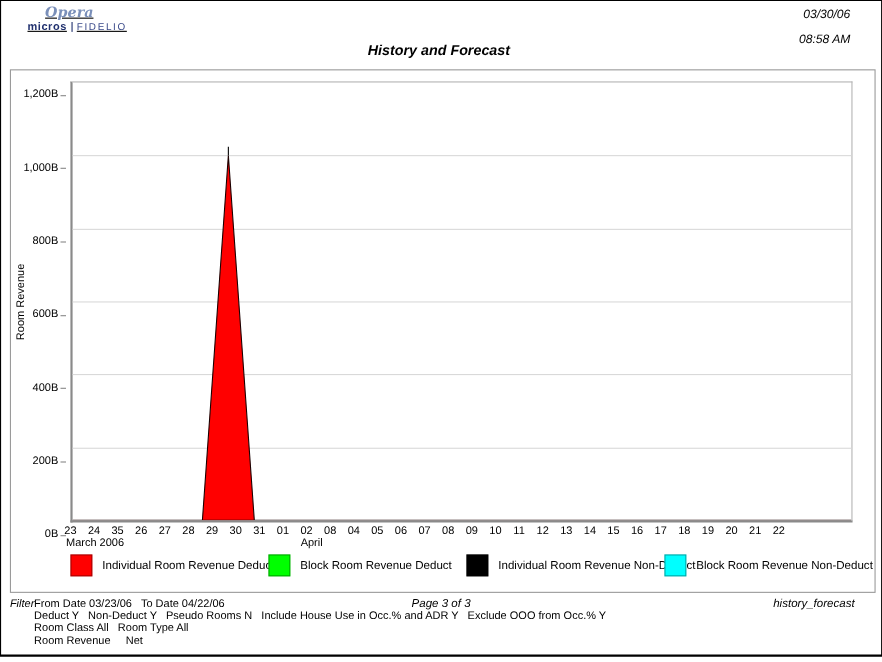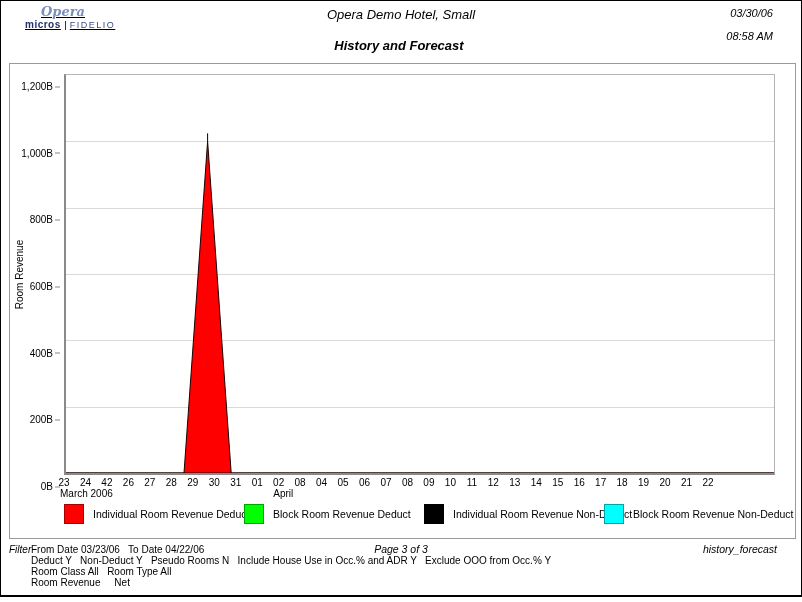--- a/index.html
+++ b/index.html
@@ -68,21 +68,20 @@
 <div class="page">
 
   <div class="logo">
     <div class="logo-script">Opera</div>
     <div class="logo-brand">
       <span class="micros">micros</span>
       <span class="sep"></span>
       <span class="fidelio">FIDELIO</span>
     </div>
   </div>
-  <div class="hotel-title">Opera Demo Hotel, Small</div>
   <div class="report-title">History and Forecast</div>
   <div class="hdr-date">03/30/06</div>
   <div class="hdr-time">08:58 AM</div>
 
   <div class="frame">
     <div class="y-axis-title">
       <span>Room Revenue</span>
     </div>
     <div class="y-labels">
   <div class="ylabel" style="--i: 0; --n: 6;">1,200B</div>
@@ -110,21 +109,21 @@
           <polygon points="0,398 0.0,398.0 23.6,398.0 47.2,398.0 70.8,398.0 94.4,398.0 118.0,398.0 141.6,66.3 165.2,398.0 188.8,398.0 212.4,398.0 236.0,398.0 259.6,398.0 283.2,398.0 306.8,398.0 330.4,398.0 354.0,398.0 377.6,398.0 401.2,398.0 424.8,398.0 448.4,398.0 472.0,398.0 495.6,398.0 519.2,398.0 542.8,398.0 566.4,398.0 590.0,398.0 613.6,398.0 637.2,398.0 660.8,398.0 684.4,398.0 708.0,398.0 708,398" fill="#ff0000" stroke="#1c0000" stroke-width="1"></polygon>
           <line x1="141.6" x2="141.6" y1="58.333333333333314" y2="66.33333333333331" stroke="#000" stroke-width="1"></line>
         </svg>
     </div>
 
     <div class="x-labels">
   <div class="xlabel" style="--i: 0; --n: 30;">23</div>
 
   <div class="xlabel" style="--i: 1; --n: 30;">24</div>
 
-  <div class="xlabel" style="--i: 2; --n: 30;">42</div>
+  <div class="xlabel" style="--i: 2; --n: 30;">35</div>
 
   <div class="xlabel" style="--i: 3; --n: 30;">26</div>
 
   <div class="xlabel" style="--i: 4; --n: 30;">27</div>
 
   <div class="xlabel" style="--i: 5; --n: 30;">28</div>
 
   <div class="xlabel" style="--i: 6; --n: 30;">29</div>
 
   <div class="xlabel" style="--i: 7; --n: 30;">30</div>

